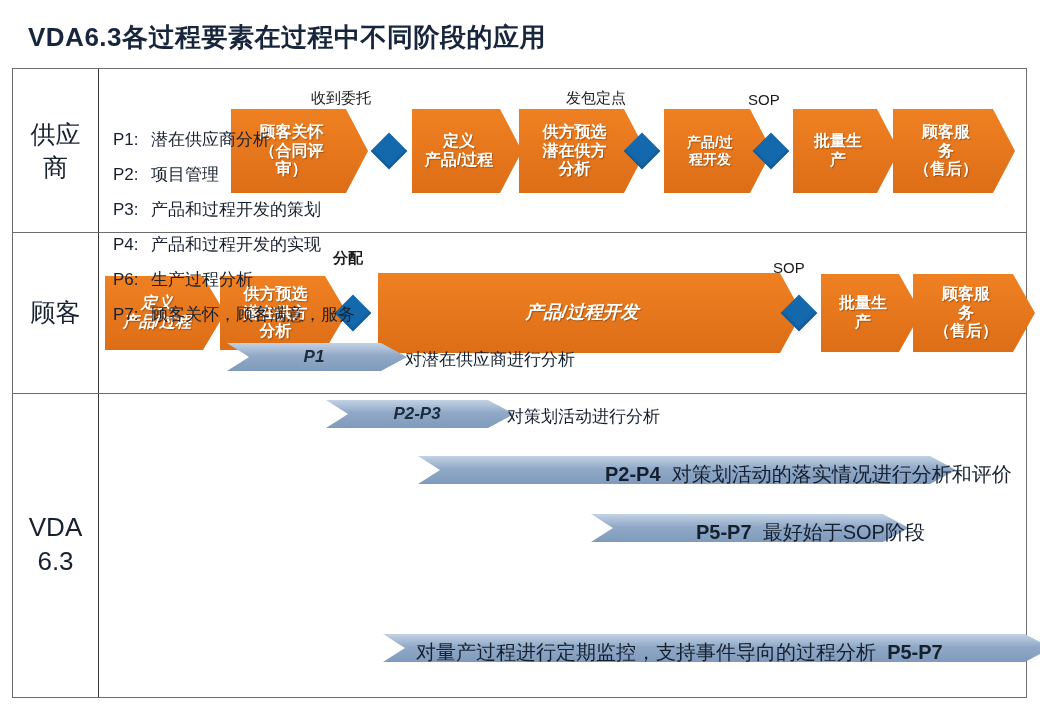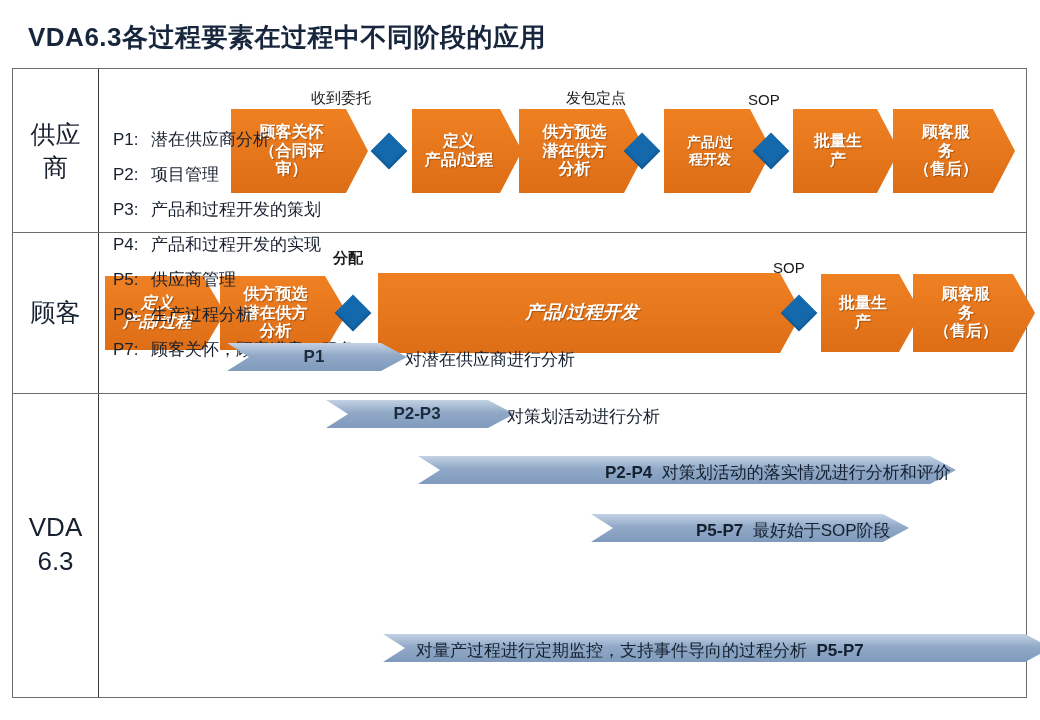--- a/index.html
+++ b/index.html
@@ -73,26 +73,26 @@
   
   .parrow {
     position: absolute; height: 28px;
     background: linear-gradient(180deg,#c3d2e4 0%,#91a9c7 45%,#7f9abc 100%);
     clip-path: polygon(0 0, calc(100% - 26px) 0, 100% 50%, calc(100% - 26px) 100%,
                        0 100%, 22px 50%);
     display: flex; align-items: center; justify-content: center;
     font-size: 17px; font-weight: bold; color: #1c2b3d;
     padding-left: 14px; padding-right: 20px;
   }
-  .parrow.plain { justify-content: center; }
+  .parrow.plain { justify-content: center; font-style: italic; }
   .parrow-note {
     position: absolute; font-size: 17px; color: #15202f; white-space: nowrap;
   }
   .parrow-inner-label {
-    position: absolute; font-size: 17px; color: #15202f; white-space: nowrap;
+    position: absolute; font-size: 20px; color: #15202f; white-space: nowrap;
     font-weight: normal;
   }
   .parrow-inner-label b { font-weight: bold; }
 
   
   #plist { position: absolute; left: 100px; top: 62px; }
   .pitem {
     font-size: 17px; color: #17202e; line-height: 1;
     margin-bottom: 18px; white-space: nowrap;
   }
@@ -229,23 +229,20 @@
       <div class="pitem">
         <span class="pkey">P2:</span><span>项目管理</span>
       </div>
       <div class="pitem">
         <span class="pkey">P3:</span><span>产品和过程开发的策划</span>
       </div>
       <div class="pitem">
         <span class="pkey">P4:</span><span>产品和过程开发的实现</span>
       </div>
       <div class="pitem">
-        <span class="pkey">P5:</span><span>供应商管理</span>
-      </div>
-      <div class="pitem">
         <span class="pkey">P6:</span><span>生产过程分析</span>
       </div>
       <div class="pitem">
         <span class="pkey">P7:</span><span>顾客关怀，顾客满意，服务</span>
       </div>
     </div>
 
     <div class="parrow plain" style="left:214px; top:274px; width:180px;">
       <span>P1</span>
     </div>

